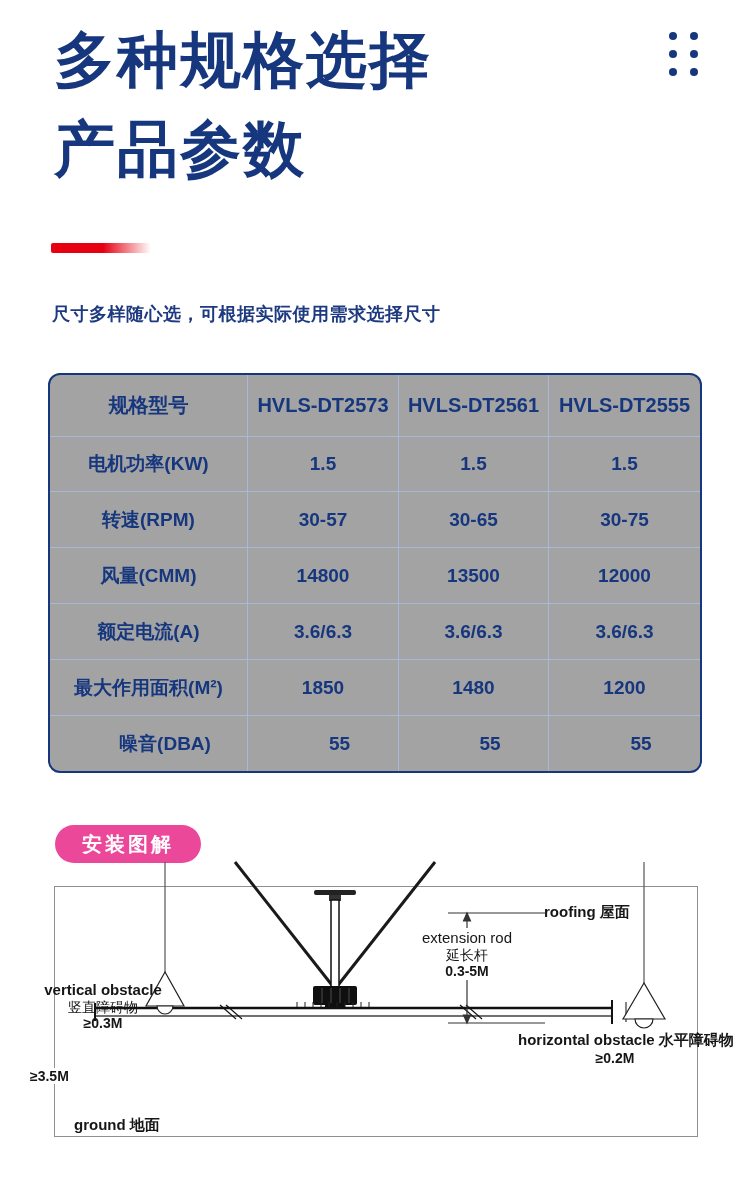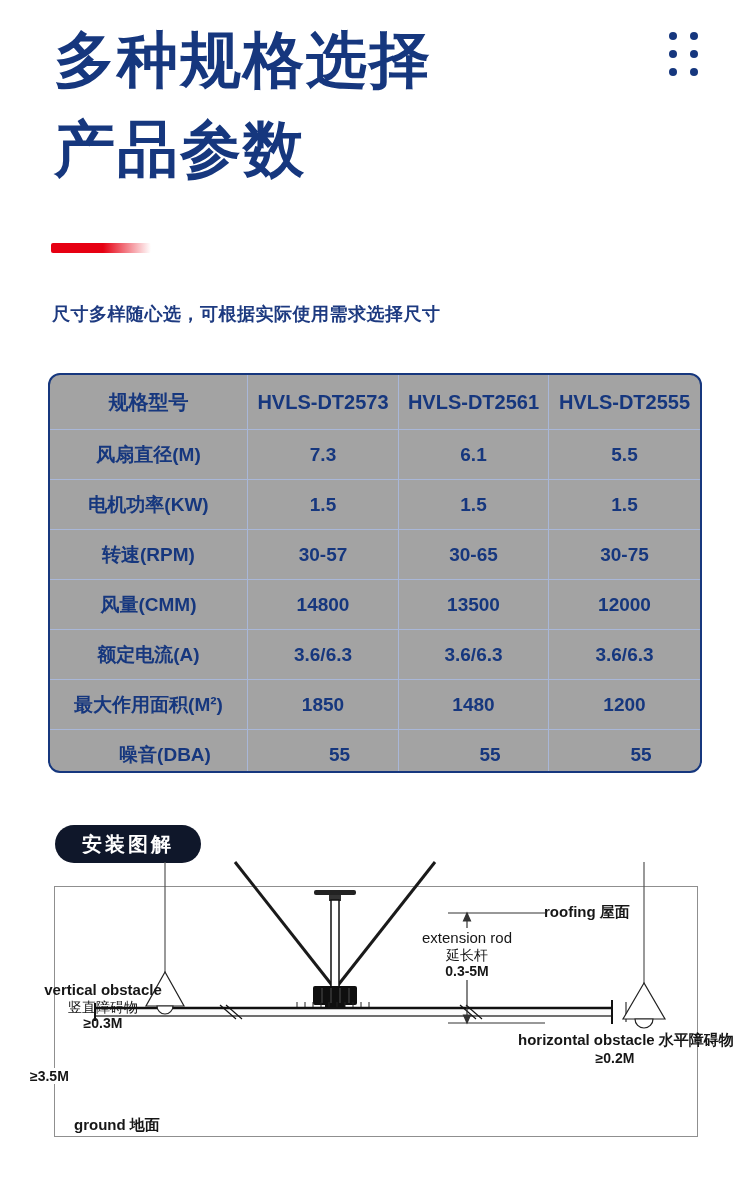--- a/index.html
+++ b/index.html
@@ -27,21 +27,21 @@
   table.spec td{border-right:1px solid #a9b7d8;border-bottom:1px solid #a9b7d8;
     text-align:center;vertical-align:middle;color:#16377e;padding:0;}
   table.spec tr td:last-child{border-right:none;}
   table.spec tr:last-child td{border-bottom:none;padding-left:33px;}
   tr.hdr td{height:54px;font-size:20px;font-weight:700;}
   tr.drow td{height:49px;font-size:19px;font-weight:700;}
   td.rlabel{font-weight:700;}
 
   
   .install-btn{position:absolute;left:55px;top:825px;width:146px;height:38px;border:none;
-    border-radius:19px;background:#0f172a;color:#ffffff;font-size:20px;font-weight:700;
+    border-radius:19px;background:#ec4899;color:#ffffff;font-size:20px;font-weight:700;
     letter-spacing:3px;display:flex;align-items:center;justify-content:center;cursor:pointer;
     font-family:Liberation Serif, serif;}
   .diagram-wrap{position:absolute;left:0;top:850px;width:750px;height:300px;}
   .diagram-box{position:absolute;left:54px;top:36px;width:644px;height:251px;
     border:1px solid #8f8f8f;box-sizing:border-box;background:#fff;z-index:0;}
   .diagram-wrap svg{position:absolute;left:0;top:0;z-index:1;}
   .dlabel{position:absolute;z-index:2;color:#161616;white-space:nowrap;}
   .lab-roofing{left:544px;top:53px;font-size:15px;font-weight:700;}
   .lab-ext{width:140px;left:397px;text-align:center;}
   .lab-ext-en{top:79px;font-size:15px;font-weight:400;}
@@ -83,26 +83,20 @@
         <col class="c3">
       </colgroup>
     <tbody>
         <tr class="hdr">
       <td>规格型号</td>
       <td>HVLS-DT2573</td>
       <td>HVLS-DT2561</td>
       <td>HVLS-DT2555</td>
     </tr>
     <tr class="drow">
-      <td class="rlabel">风扇直径(M)</td>
-      <td>7.3</td>
-      <td>6.1</td>
-      <td>5.5</td>
-    </tr>
-    <tr class="drow">
       <td class="rlabel">电机功率(KW)</td>
       <td>1.5</td>
       <td>1.5</td>
       <td>1.5</td>
     </tr>
     <tr class="drow">
       <td class="rlabel">转速(RPM)</td>
       <td>30-57</td>
       <td>30-65</td>
       <td>30-75</td>

